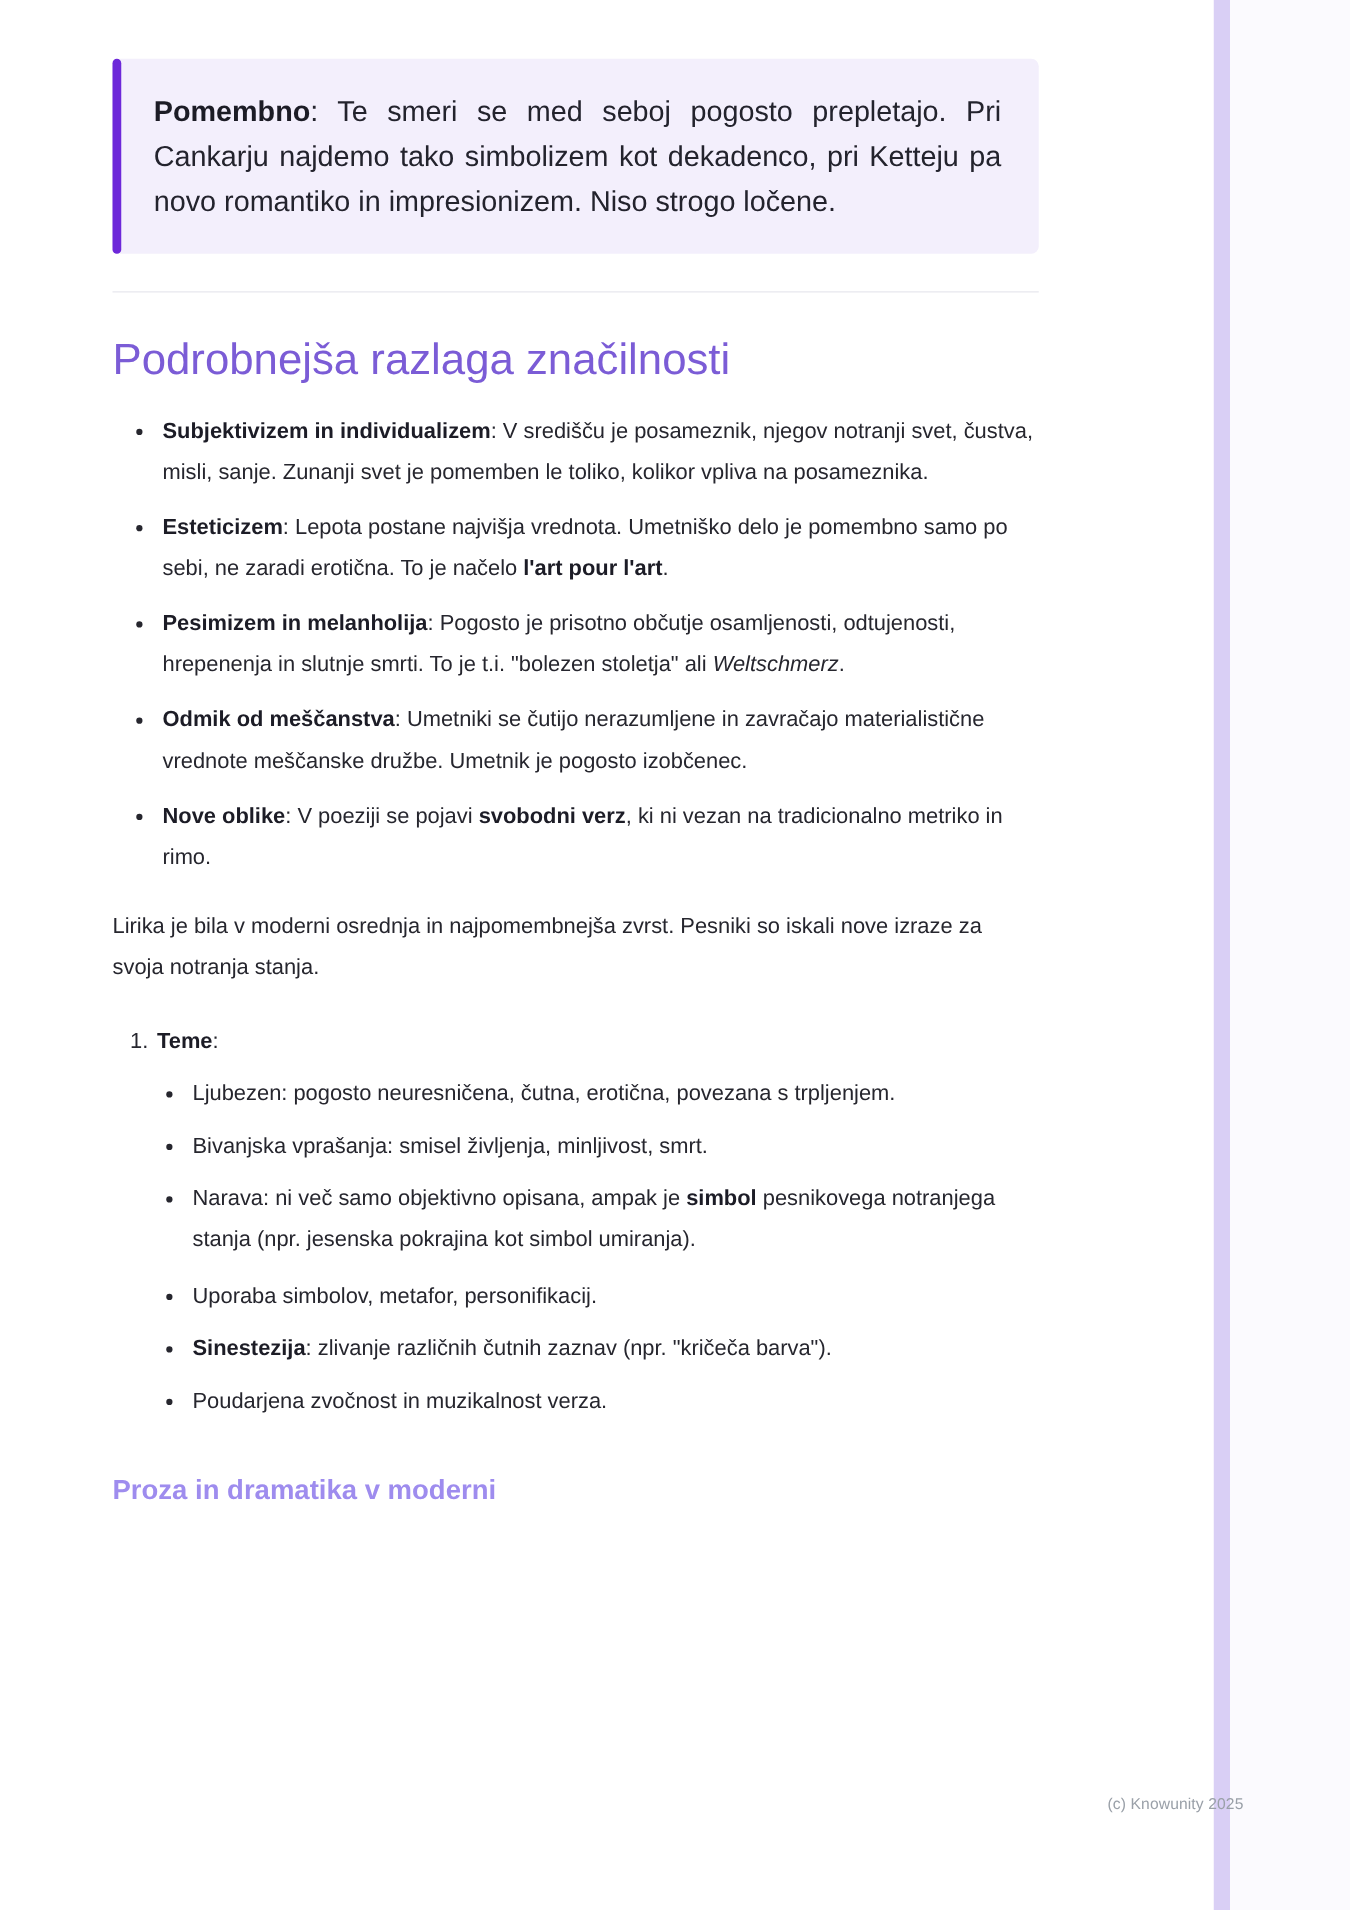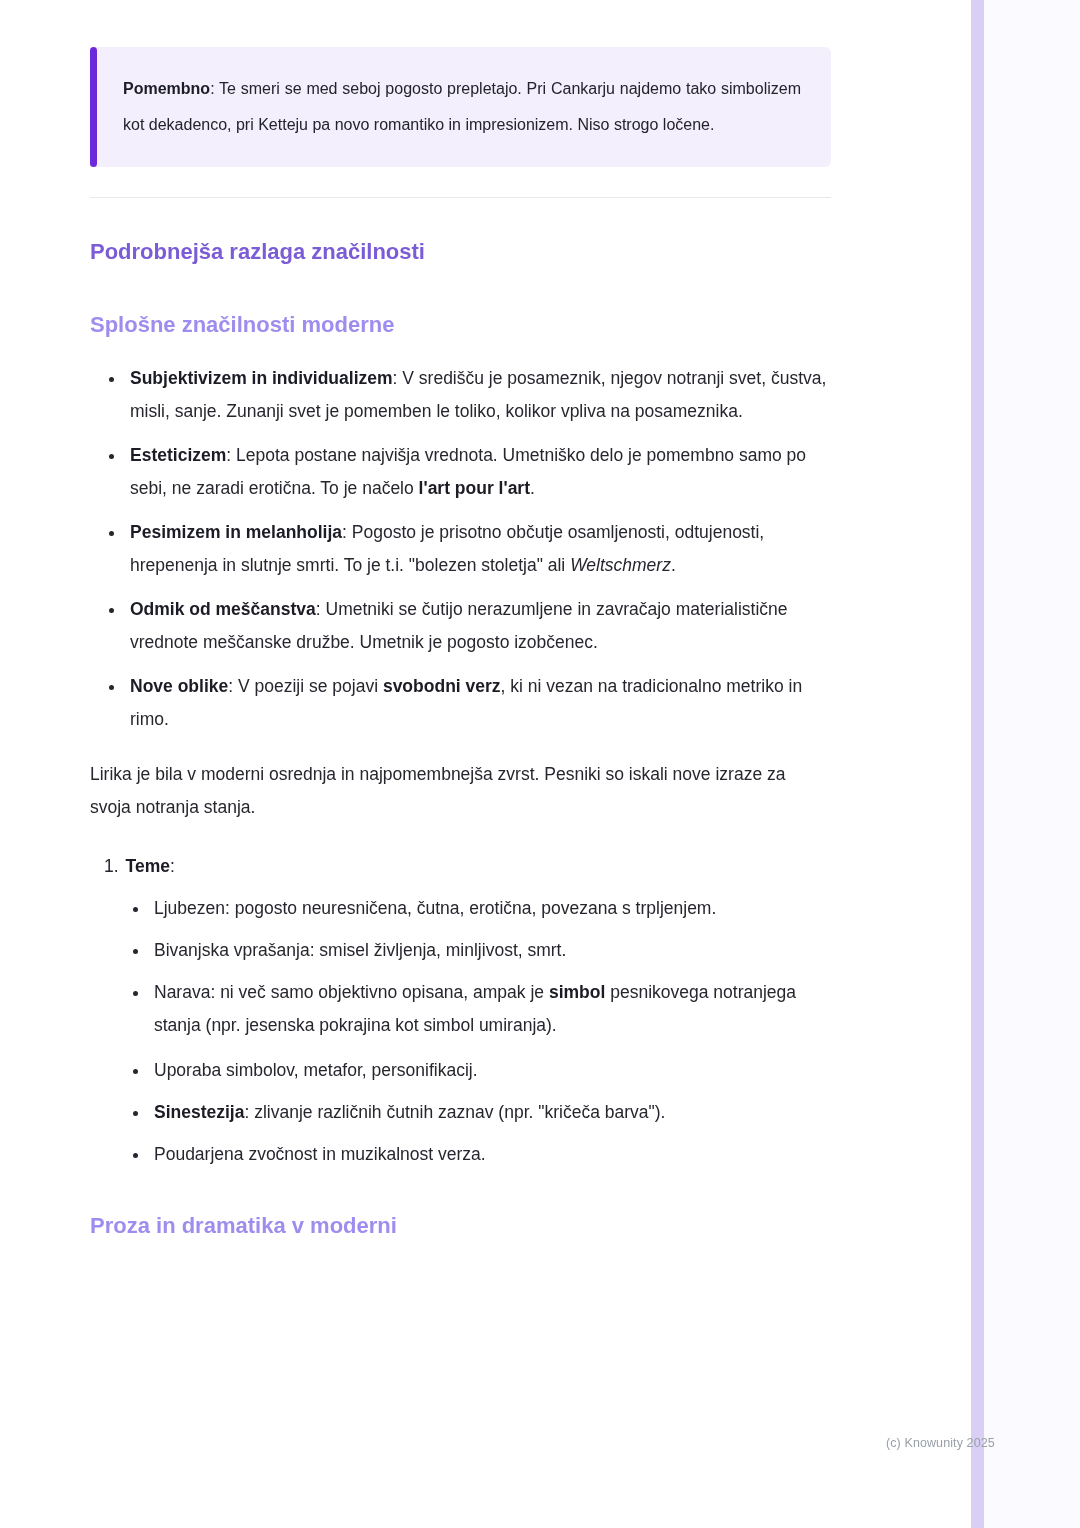--- a/index.html
+++ b/index.html
@@ -33,36 +33,36 @@
     border-radius: 6px;
     position: relative;
     padding: 24px 30px 24px 33px;
   }
   .callout-bar {
     position: absolute; left: 0; top: 0; bottom: 0; width: 7px;
     background: #6d28d9; border-radius: 8px;
   }
   .callout p {
     margin: 0;
-    font-size: 16px;
+    font-size: 23px;
     line-height: 36px;
     text-align: justify;
     color: #23232d;
   }
 
   hr.divider {
     border: none; border-top: 1px solid #e7e7ee;
     margin: 30px 0 0 0;
   }
 
   h1.page-title {
     margin: 36px 0 0 0;
-    font-size: 22px;
+    font-size: 35px;
     line-height: 36px;
-    font-weight: 700;
+    font-weight: 400;
     color: #7b5cd6;
   }
   h2.section-title {
     margin: 40px 0 0 0;
     font-size: 22px;
     line-height: 30px;
     font-weight: 700;
     color: #9e8cee;
   }
 
@@ -123,21 +123,20 @@
 
   <div class="callout">
     <div class="callout-bar"></div>
     <p><span class="seg-b">Pomembno</span><span>: Te smeri se med seboj pogosto prepletajo. Pri Cankarju najdemo tako simbolizem kot dekadenco, pri Ketteju pa novo romantiko in impresionizem. Niso strogo ločene.</span></p>
   </div>
 
   <hr class="divider">
 
   <h1 class="page-title">Podrobnejša razlaga značilnosti</h1>
 
-  <h2 class="section-title">Splošne značilnosti moderne</h2>
 
   <ul class="bullets">
     <li><span class="seg-b">Subjektivizem in individualizem</span><span>: V središču je posameznik, njegov notranji svet, čustva, misli, sanje. Zunanji svet je pomemben le toliko, kolikor vpliva na posameznika.</span></li>
     <li><span class="seg-b">Esteticizem</span><span>: Lepota postane najvišja vrednota. Umetniško delo je pomembno samo po sebi, ne zaradi erotična. To je načelo </span><span class="seg-b">l'art pour l'art</span><span>.</span></li>
     <li><span class="seg-b">Pesimizem in melanholija</span><span>: Pogosto je prisotno občutje osamljenosti, odtujenosti, hrepenenja in slutnje smrti. To je t.i. "bolezen stoletja" ali </span><span style="font-style: italic;">Weltschmerz</span><span>.</span></li>
     <li><span class="seg-b">Odmik od meščanstva</span><span>: Umetniki se čutijo nerazumljene in zavračajo materialistične vrednote meščanske družbe. Umetnik je pogosto izobčenec.</span></li>
     <li><span class="seg-b">Nove oblike</span><span>: V poeziji se pojavi </span><span class="seg-b">svobodni verz</span><span>, ki ni vezan na tradicionalno metriko in rimo.</span></li>
   </ul>
 
 

